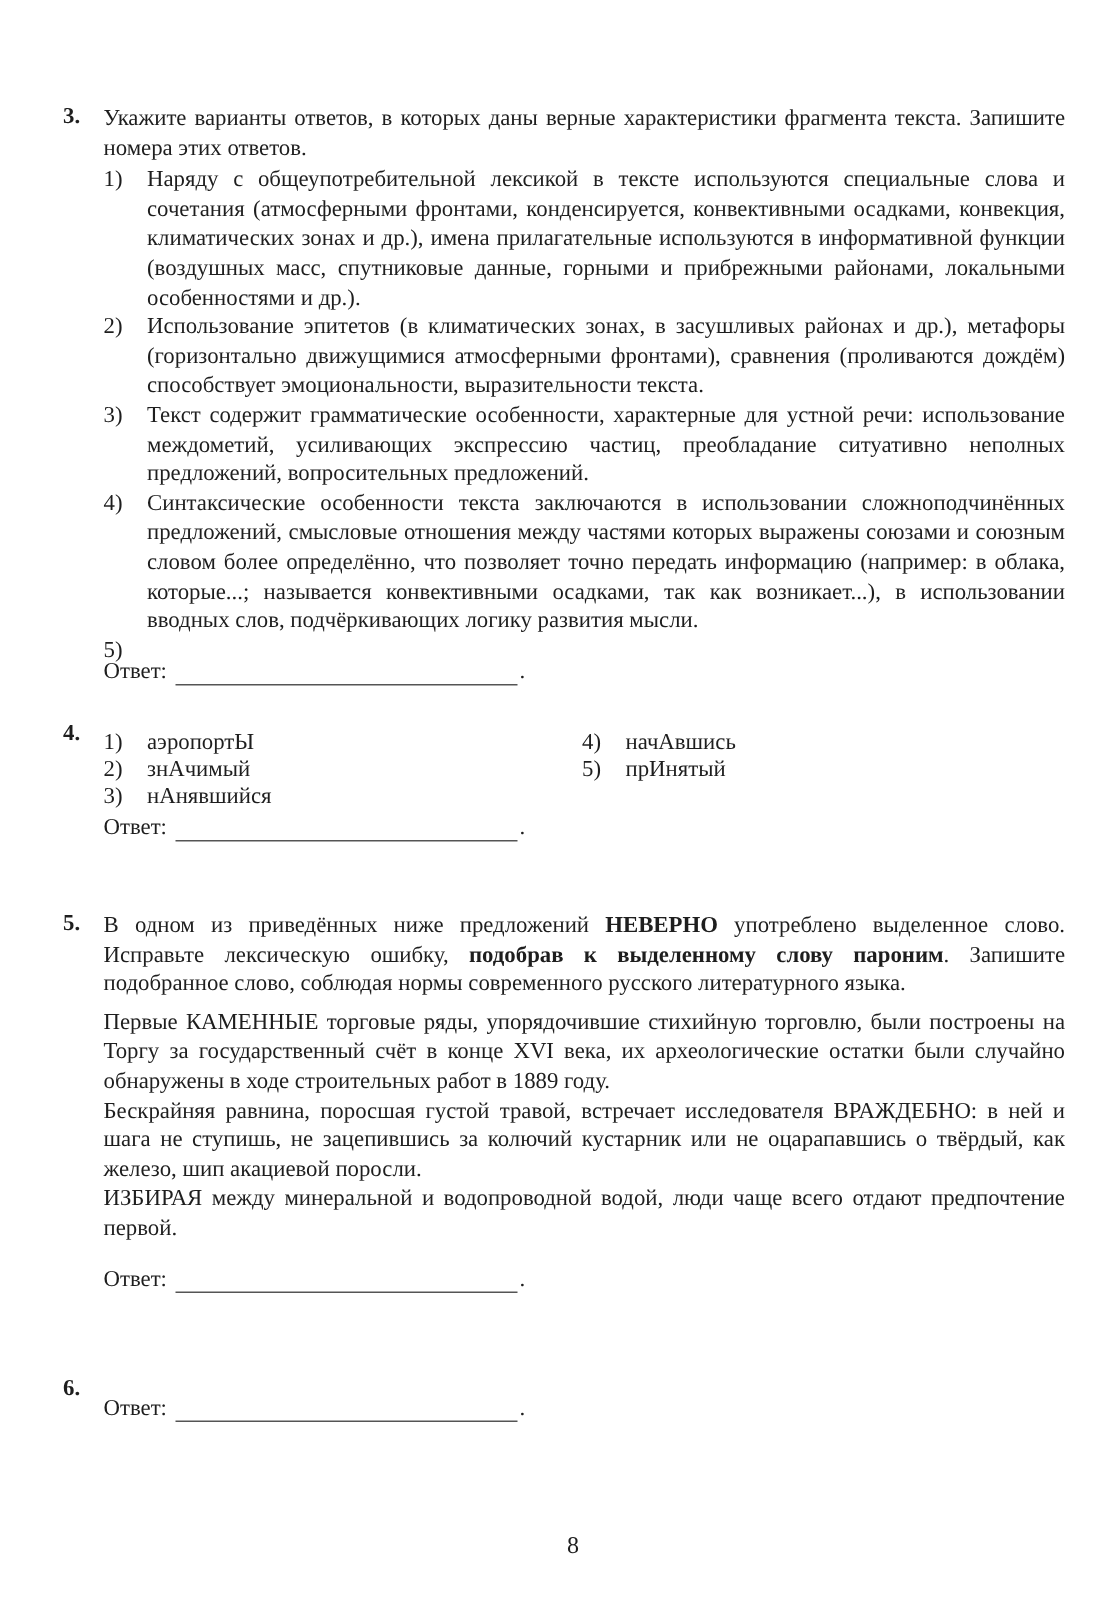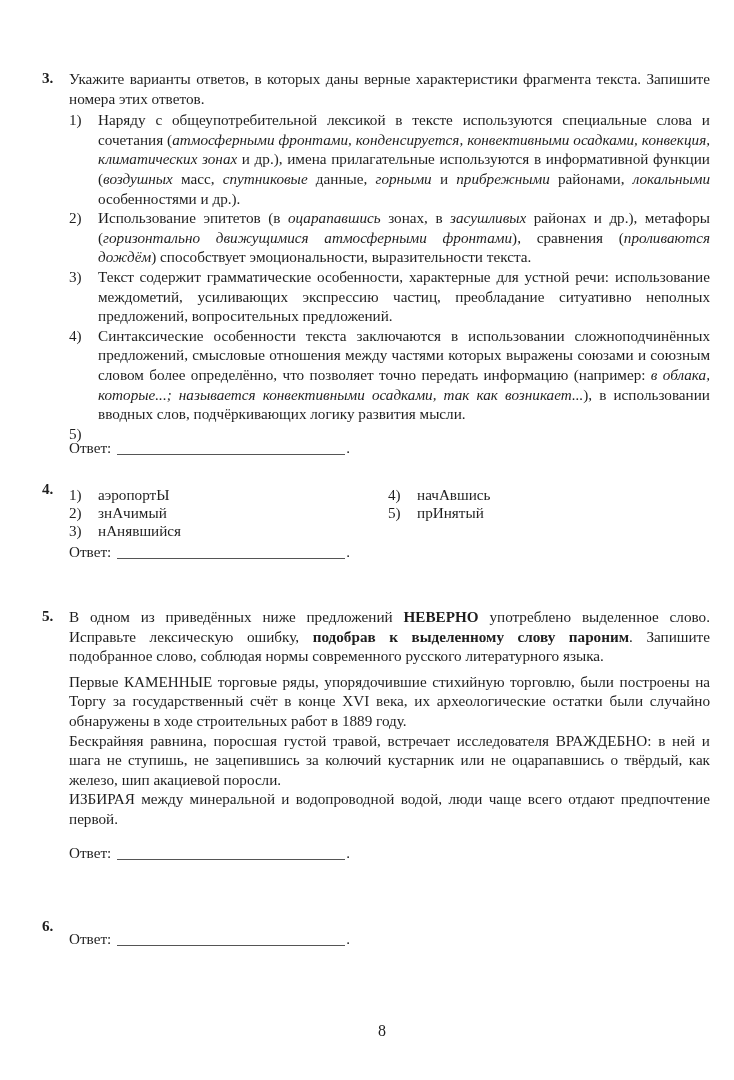--- a/index.html
+++ b/index.html
@@ -10,52 +10,52 @@
   }
   .page { position: absolute; left: 0; top: 0; width: 734px; height: 1080px; }
   .q { position: absolute; left: 40px; width: 690px; }
   .q-num { position: absolute; left: 2px; top: 0; font-weight: bold; }
   .q-body { margin-left: 29px; width: 641px; }
   .p { line-height: 19.6px; text-align: justify; margin: 0; }
   .gap { margin-top: 6px; }
   .items { margin: 2px 0 0 0; padding: 0; list-style: none; }
   .item { position: relative; padding-left: 29px; line-height: 19.6px; text-align: justify; }
   .item-num { position: absolute; left: 0; top: 0; }
-  .answer { margin-top: 8px; line-height: 19px; display: flex; align-items: center; }
+  .answer { margin-top: 8px; line-height: 19px; display: flex; align-items: flex-end; }
   .answer-label { }
   .answer-line {
     display: inline-block; width: 228px; height: 14px; margin-left: 6px;
     border-bottom: 1px solid #555;
   }
   .answer-dot { margin-left: 1px; }
   .cols { display: flex; margin-top: 6px; }
   .col { width: 319px; }
   .col .item { line-height: 18px; }
   .b { font-weight: bold; }
-  .i { font-style: italic; }
+  .i { }
   .sentences .p { margin: 0; }
   .page-num { position: absolute; left: 378px; top: 1022px; font-size: 16px; }
 </style>
 </head>
 <body>
 
 <div class="page">
 
   <div class="q" style="top:69px;">
     <span class="q-num">3.</span>
     <div class="q-body">
       <p class="p"><span>Укажите варианты ответов, в которых даны верные характеристики фрагмента текста.</span> <span>Запишите номера этих ответов.</span></p>
       <div class="items">
         <div class="item">
           <span class="item-num">1)</span>
           <span>Наряду с общеупотребительной лексикой в тексте используются специальные слова и сочетания (</span><span class="i">атмосферными фронтами, конденсируется, конвективными осадками, конвекция, климатических зонах</span><span> и др.), имена прилагательные используются в информативной функции (</span><span class="i">воздушных</span><span> масс, </span><span class="i">спутниковые</span><span> данные, </span><span class="i">горными</span><span> и </span><span class="i">прибрежными</span><span> районами, </span><span class="i">локальными</span><span> особенностями и др.).</span>
         </div>
         <div class="item">
           <span class="item-num">2)</span>
-          <span>Использование эпитетов (в </span><span class="i">оцарапавшись</span><span> зонах, в </span><span class="i">засушливых</span><span> районах и др.), метафоры (</span><span class="i">горизонтально движущимися атмосферными фронтами</span><span>), сравнения (</span><span class="i">проливаются дождём</span><span>) способствует эмоциональности, выразительности текста.</span>
+          <span>Использование эпитетов (в </span><span class="i">климатических</span><span> зонах, в </span><span class="i">засушливых</span><span> районах и др.), метафоры (</span><span class="i">горизонтально движущимися атмосферными фронтами</span><span>), сравнения (</span><span class="i">проливаются дождём</span><span>) способствует эмоциональности, выразительности текста.</span>
         </div>
         <div class="item">
           <span class="item-num">3)</span>
           <span>Текст содержит грамматические особенности, характерные для устной речи: использование междометий, усиливающих экспрессию частиц, преобладание ситуативно неполных предложений, вопросительных предложений.</span>
         </div>
         <div class="item">
           <span class="item-num">4)</span>
           <span>Синтаксические особенности текста заключаются в использовании сложноподчинённых предложений, смысловые отношения между частями которых выражены союзами и союзным словом более определённо, что позволяет точно передать информацию (например: </span><span class="i">в облака, которые...; называется конвективными осадками, так как возникает...</span><span>), в использовании вводных слов, подчёркивающих логику развития мысли.</span>
         </div>
         <div class="item">

